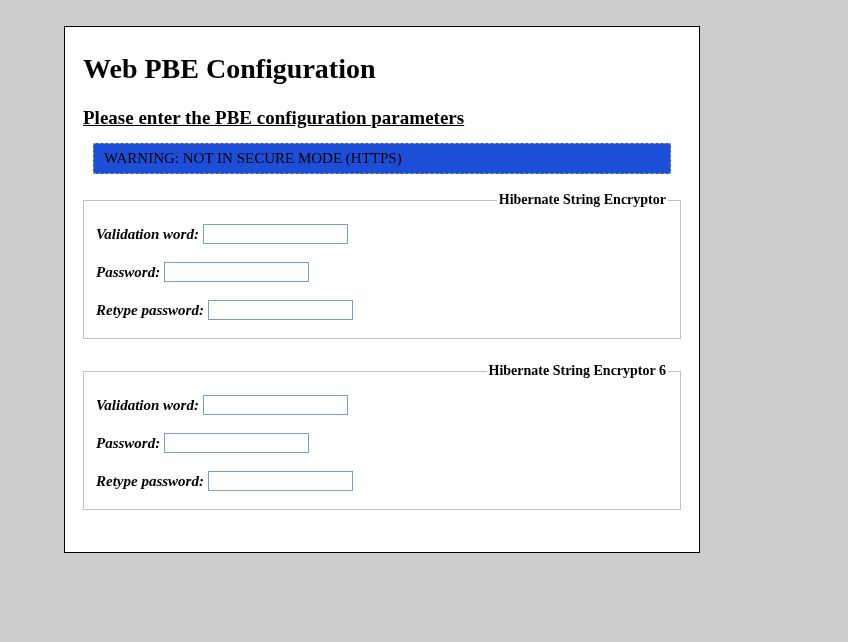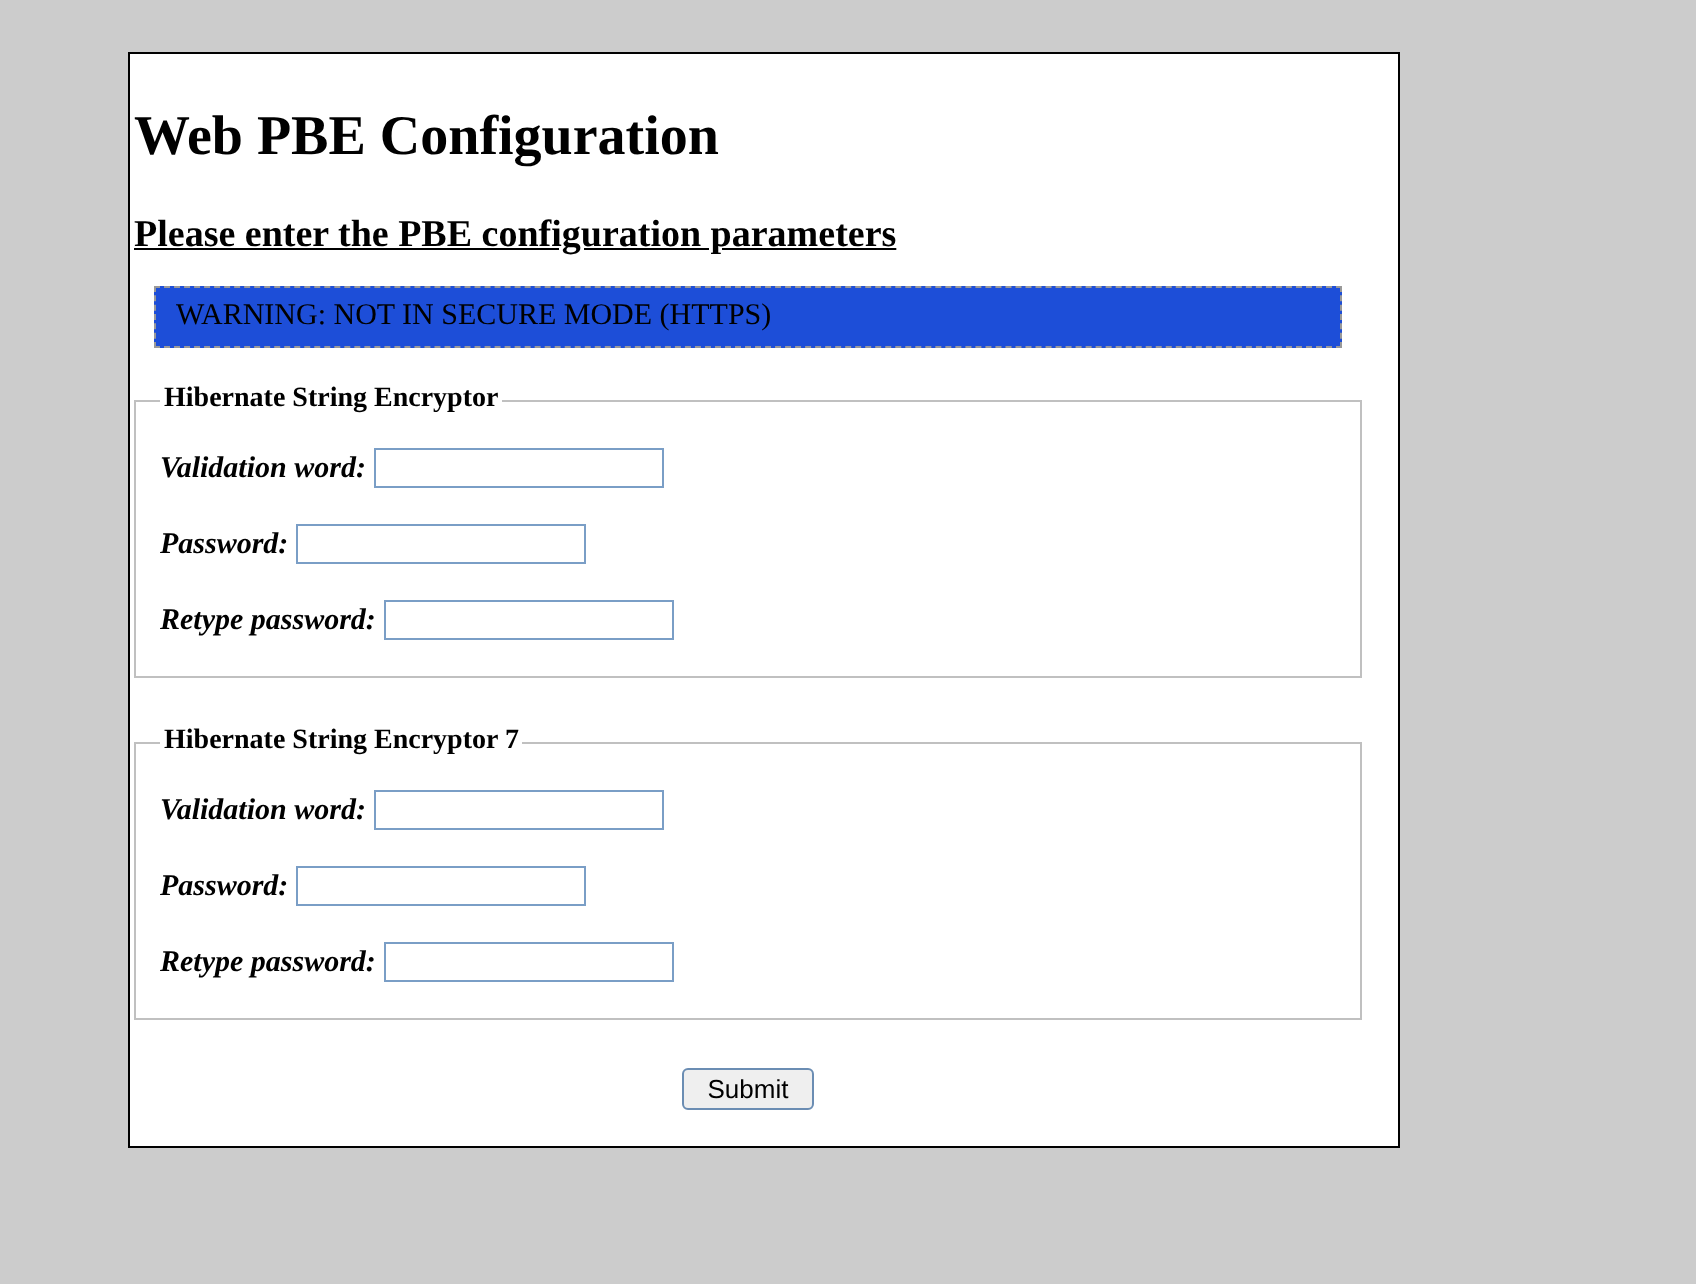--- a/index.html
+++ b/index.html
@@ -11,21 +11,21 @@
       background: #cccccc;
       font-family: "Times New Roman", Times, serif;
       width: 848px;
       height: 642px;
       overflow: hidden;
     }
     .container {
       background: #ffffff;
       border: 1px solid #000000;
       margin: 26px 64px;
-      padding: 12px 18px 18px 2px;
+      padding: 12px 18px 18px 18px;
       width: 636px;
     }
     h1 {
       font-size: 28px;
       font-weight: bold;
       margin: 14px 0 22px 0;
     }
     h2 {
       font-size: 19px;
       font-weight: bold;
@@ -42,20 +42,21 @@
     }
     fieldset {
       border: 1px solid #c0c0c0;
       margin: 0 0 24px 0;
       padding: 10px 12px 14px 12px;
     }
     legend {
       font-weight: bold;
       font-size: 14px;
       padding: 0 2px;
+      text-align: right;
     }
     .field-row {
       margin: 6px 0 18px 0;
       font-style: italic;
       font-size: 15px;
     }
     .field-row:last-child {
       margin-bottom: 4px;
     }
     .field-row label {
@@ -106,31 +107,28 @@
       <label>Password:</label>
       <input type="password" value="" style="">
     </div>
     <div class="field-row">
       <label>Retype password:</label>
       <input type="password" value="" style="">
     </div>
   </fieldset>
 
   <fieldset>
-    <legend>Hibernate String Encryptor 7</legend>
+    <legend>Hibernate String Encryptor 6</legend>
     <div class="field-row">
       <label>Validation word:</label>
       <input type="text" value="" style="">
     </div>
     <div class="field-row">
       <label>Password:</label>
       <input type="password" value="" style="">
     </div>
     <div class="field-row">
       <label>Retype password:</label>
       <input type="password" value="" style="">
     </div>
   </fieldset>
 
-  <div class="submit-row">
-    <button class="submit-btn">Submit</button>
-  </div>
 </div>
 
 </body></html>

